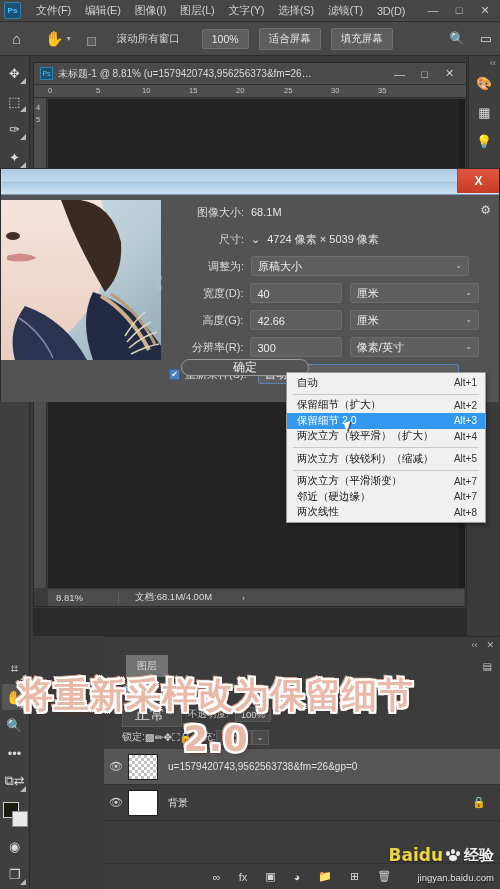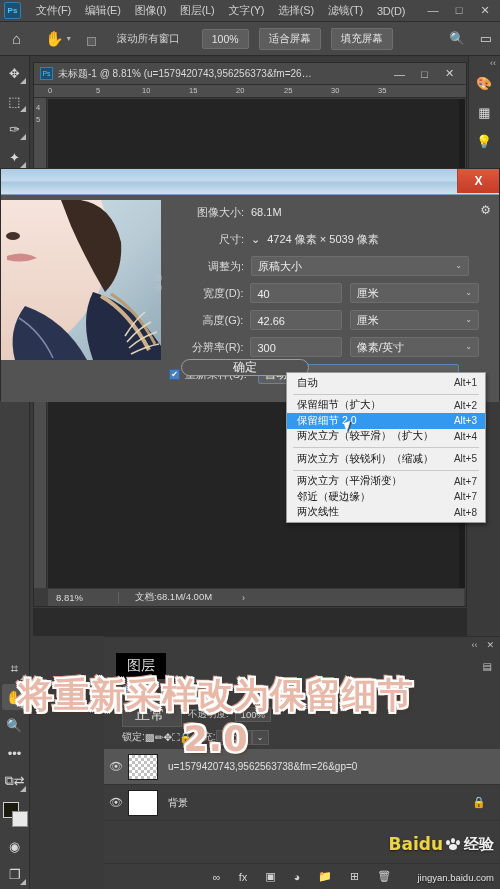--- a/index.html
+++ b/index.html
@@ -200,22 +200,22 @@
               background:#2b2b2b; }
   .layerspanel {
     position:absolute; left:104px; top:636px; width:396px; height:253px;
     background:#3c3c3c; border-top:1px solid #2e2e2e;
   }
   .lp-header { height:18px; position:relative; }
   .lp-hdr-ctrls { position:absolute; right:6px; top:3px; display:flex; gap:9px;
                   color:#bdbdbd; font-size:9px; }
   .lp-tabrow { height:22px; display:flex; align-items:center;
                background:#3c3c3c; position:relative; }
-  .lp-tab { background:#000000; color:#dadada; font-size:14px;
-            padding:4px 11px; margin-left:12px; }
+  .lp-tab { background:#737373; color:#dadada; font-size:10px;
+            padding:4px 11px; margin-left:22px; }
   .lp-menu-icon { position:absolute; right:8px; color:#c6c6c6; font-size:10px; }
   .lp-filter { height:26px; display:flex; align-items:center; gap:8px;
                padding-left:18px; }
   .lp-filter .fi { color:#cfcfcf; font-size:10px; }
   .lp-blend { height:22px; display:flex; align-items:center; padding-left:18px;
               gap:6px; }
   .lp-blend .bl-sel { background:#4a4a4a; border:1px solid #5c5c5c;
     color:#dcdcdc; font-size:15px; padding:2px 16px 2px 12px; }
   .lp-lock {
     height:24px; display:flex; align-items:center; padding-left:18px; 
@@ -261,21 +261,21 @@
   }
 
   
   .watermark { position:absolute; right:6px; bottom:6px; z-index:85;
                text-align:right; opacity:0.92; }
   .wm-top { display:flex; align-items:center; justify-content:flex-end; gap:3px; }
   .wm-baidu { color:#fde047; font-size:17px; font-weight:bold;
               font-family:"DejaVu Sans",sans-serif; text-shadow:0 1px 2px rgba(0,0,0,.6); }
   .wm-cn { color:#fff; font-size:15px; font-weight:bold;
            text-shadow:0 1px 2px rgba(0,0,0,.6); }
-  .wm-url { color:#f2f2f2; font-size:9.5px; margin-top:18px;
+  .wm-url { color:#f2f2f2; font-size:9.5px; margin-top:7px;
             text-shadow:0 1px 2px rgba(0,0,0,.6);padding-left:40px; }
   .wm-paw { display:inline-block; width:15px; height:12px; position:relative; }
   .wm-paw i { position:absolute; background:#fff; border-radius:50%; display:block; }
 </style>
 </head>
 <body>
 
 <div id="app">
 
   <div class="menubar">

